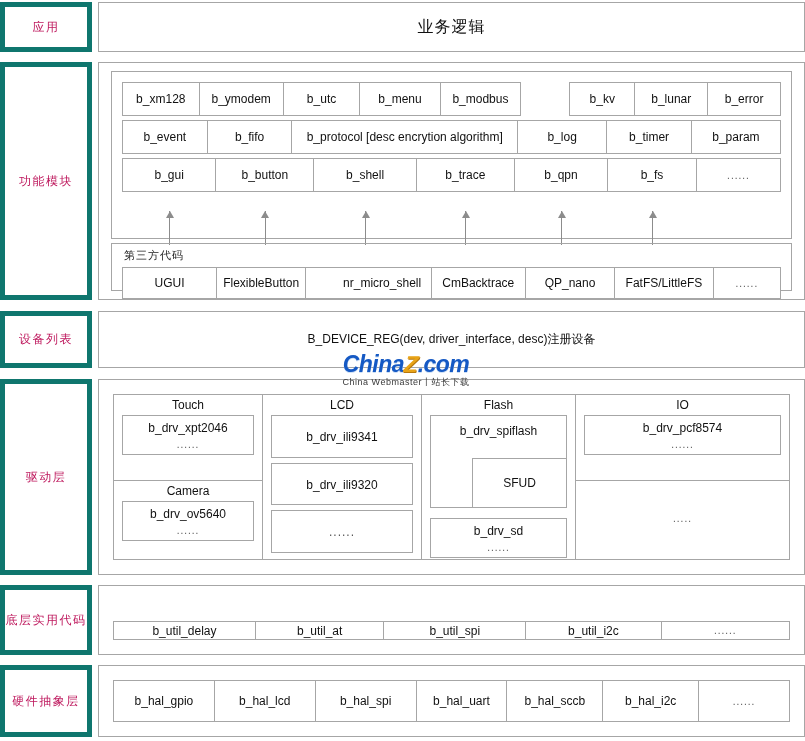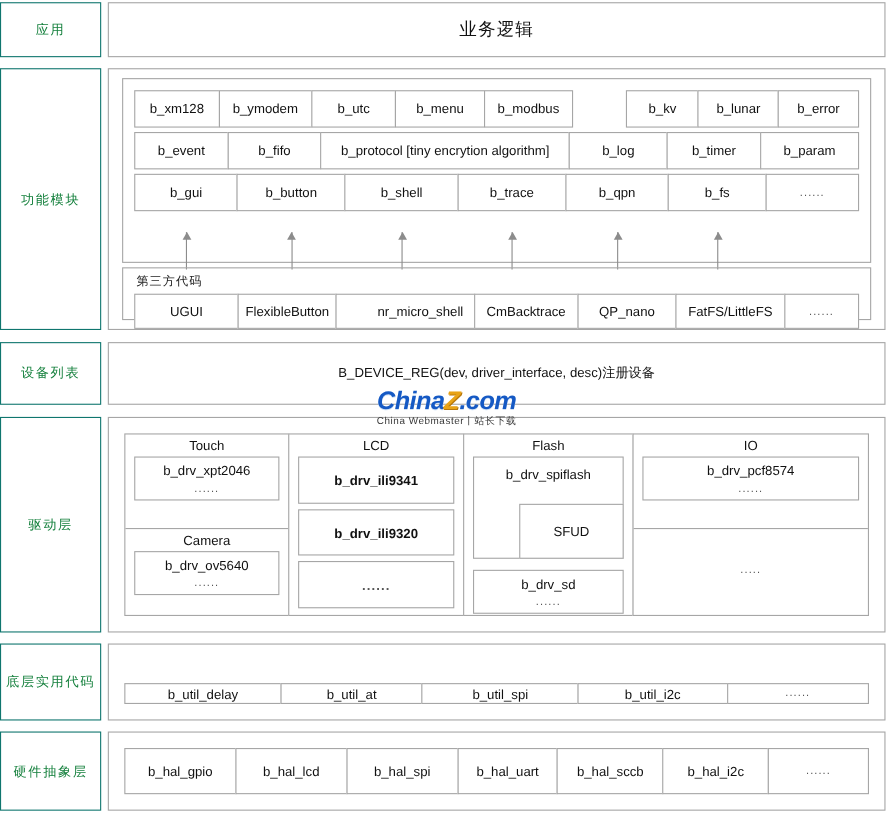--- a/index.html
+++ b/index.html
@@ -11,23 +11,23 @@
     font-size:12px;color:#111;
     overflow:hidden;
     position:relative;
   }
   .diagram{position:relative;width:805px;height:741px;box-sizing:border-box;}
 
   
   .band{position:absolute;left:0;right:0;display:flex;align-items:stretch;}
   .label-cell{
     width:92px;flex:0 0 92px;
-    border:1px solid #0f766e;background:#fff;
+    border:5px solid #0f766e;background:#fff;
     display:flex;align-items:center;justify-content:center;
-    font-size:12px;letter-spacing:1.5px;color:#15803d;
+    font-size:12px;letter-spacing:1.5px;color:#be185d;
     box-sizing:border-box;
   }
   .body-cell{
     margin-left:6px;flex:1 1 auto;
     border:1px solid #a6a6a6;background:#fff;
     box-sizing:border-box;position:relative;
   }
 
   
   .boxrow{display:flex;box-sizing:border-box;}
@@ -108,21 +108,21 @@
   }
   .drv-item:last-child{margin-bottom:0;}
   .drv-item .ellip{display:block;margin-top:4px;}
 
   
   #drv-col-touch{width:150px;}
   #drv-col-touch .sub-touch{height:86px;}
   #drv-col-touch .sub-camera{flex:1 1 auto;}
   #drv-col-lcd{width:160px;}
   #drv-col-lcd .drv-sub{flex:1 1 auto;display:flex;flex-direction:column;}
-  #drv-col-lcd .drv-item{flex:1 1 0;display:flex;align-items:center;justify-content:center;font-weight:bold;}
+  #drv-col-lcd .drv-item{flex:1 1 0;display:flex;align-items:center;justify-content:center;}
   #drv-col-flash{width:155px;}
   #drv-col-flash .drv-sub{flex:1 1 auto;display:flex;flex-direction:column;}
   .flash-spi{height:93px;position:relative;padding:5px 0 0 0;}
   .flash-spi-label{text-align:center;font-size:12px;padding-top:3px;}
   .sfud-box{
     position:absolute;right:-1px;bottom:-1px;width:95px;height:50px;
     border:1px solid #a6a6a6;background:#fff;box-sizing:border-box;
     display:flex;align-items:center;justify-content:center;font-size:12px;
   }
   .flash-sd{flex:1 1 auto;display:flex;flex-direction:column;align-items:center;justify-content:center;margin-top:5px;}
@@ -207,21 +207,21 @@
               </div>
             </div>
           <div class="boxrow" id="mod-row-1">
               <div class="box" style="flex: 0.95 1 0px;">
                 <span>b_event</span>
               </div>
               <div class="box" style="flex: 0.95 1 0px;">
                 <span>b_fifo</span>
               </div>
               <div class="box" style="flex: 2.55 1 0px;">
-                <span>b_protocol [tiny encrytion algorithm]</span>
+                <span>b_protocol [desc encrytion algorithm]</span>
               </div>
               <div class="box" style="flex: 1 1 0px;">
                 <span>b_log</span>
               </div>
               <div class="box" style="flex: 0.95 1 0px;">
                 <span>b_timer</span>
               </div>
               <div class="box" style="flex: 1 1 0px;">
                 <span>b_param</span>
               </div>

